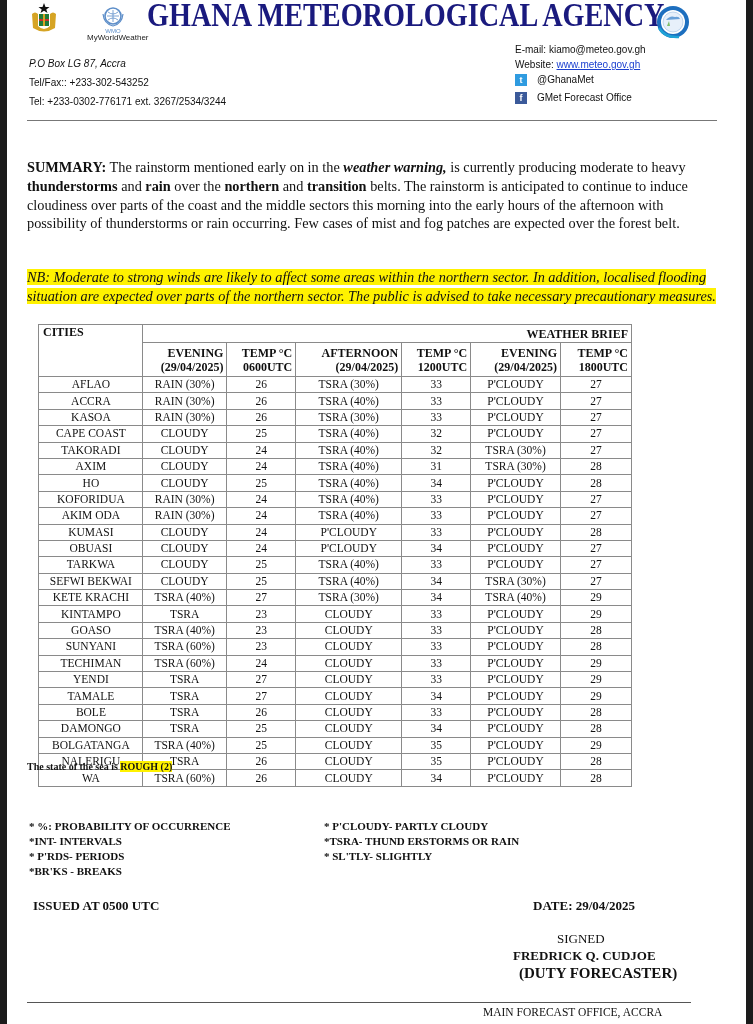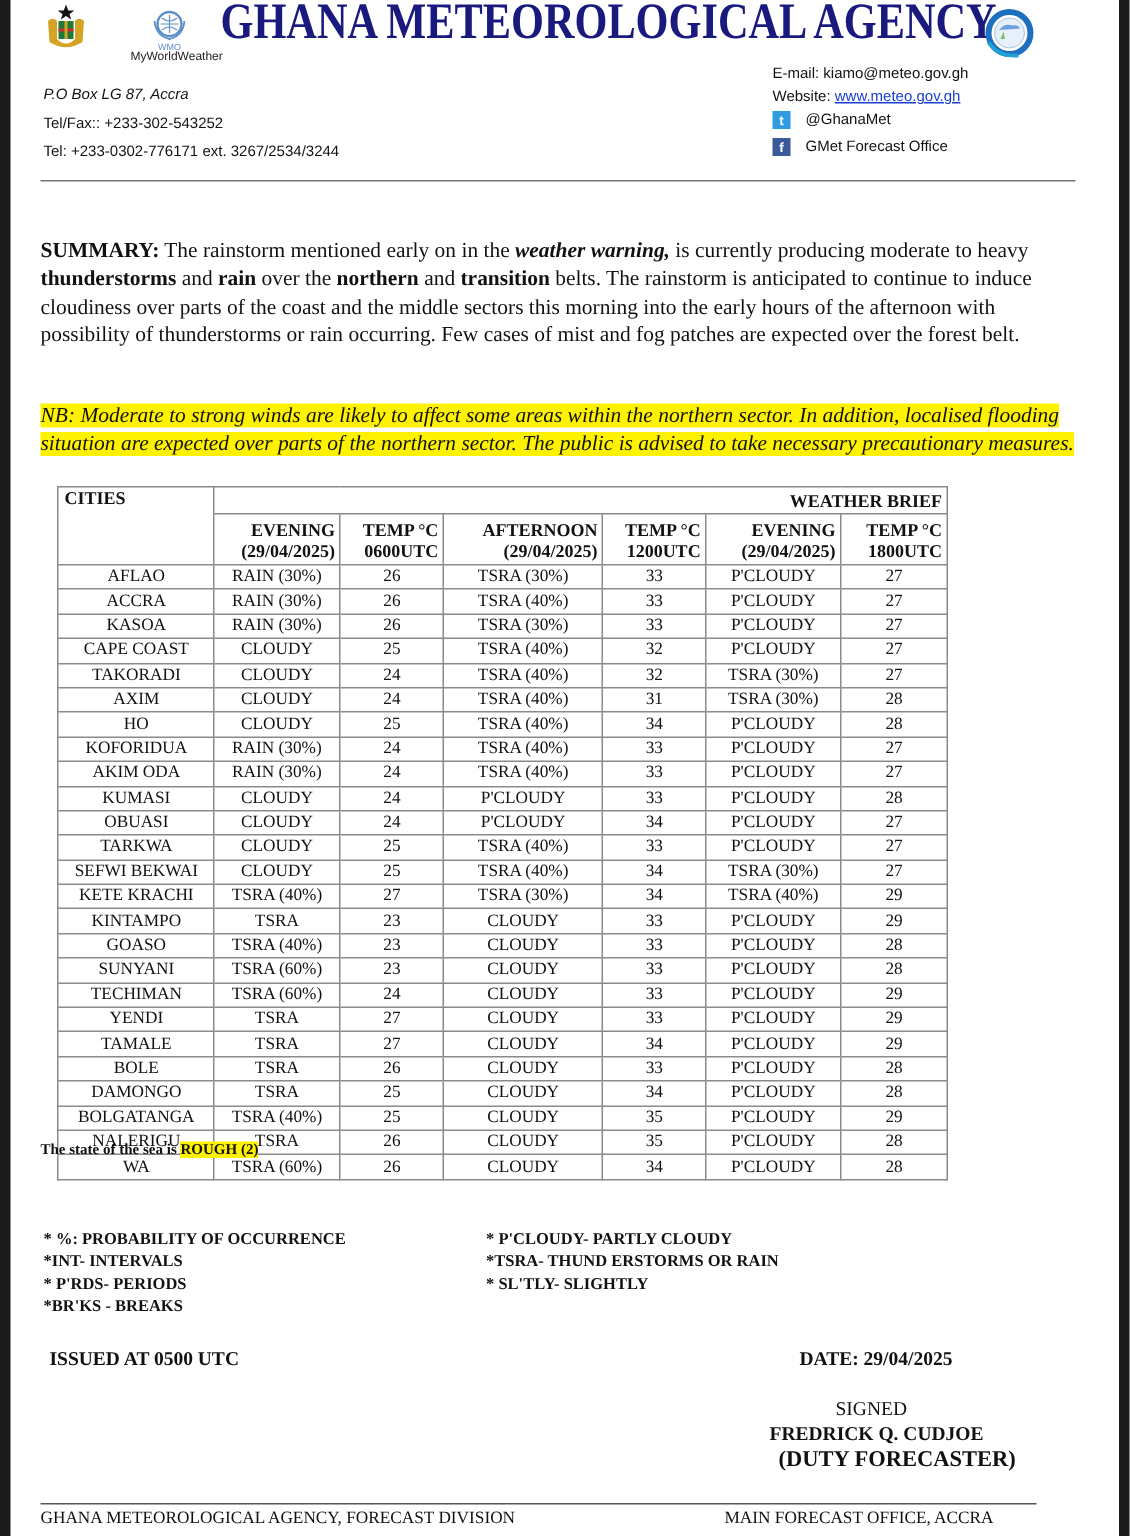--- a/index.html
+++ b/index.html
@@ -406,15 +406,14 @@
   <div class="abs legend" style="left:317px; top:850px;"> * SL'TLY- SLIGHTLY</div>
 
   <div class="abs issued">ISSUED AT 0500 UTC</div>
   <div class="abs date">DATE: 29/04/2025</div>
 
   <div class="abs signed">SIGNED</div>
   <div class="abs signer">FREDRICK Q. CUDJOE</div>
   <div class="abs signer-role">(DUTY FORECASTER)</div>
 
   <div class="abs hr-bottom"></div>
-  <div class="abs footer-l">GHANA METEOROLOGICAL AGENCY, FORECAST DIVISION</div>
   <div class="abs footer-r">MAIN FORECAST OFFICE, ACCRA</div>
 </div>
 
 </body></html>

